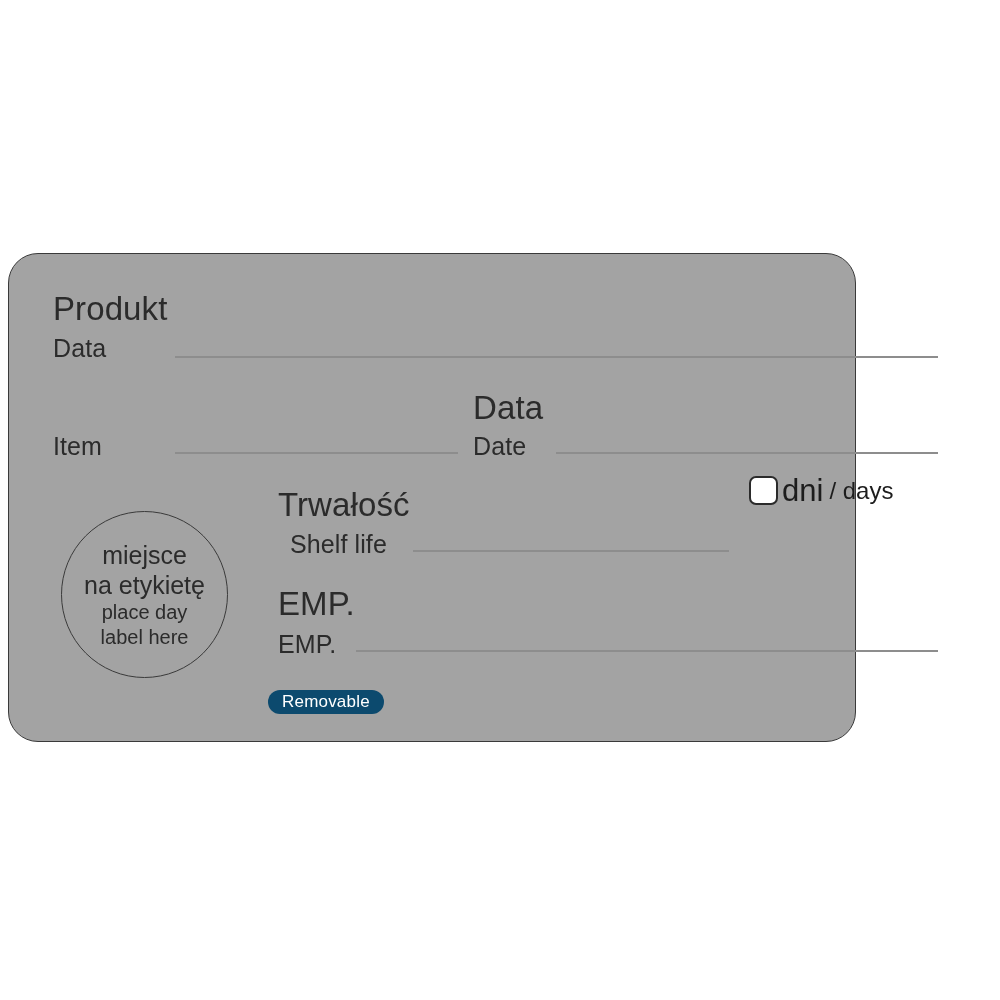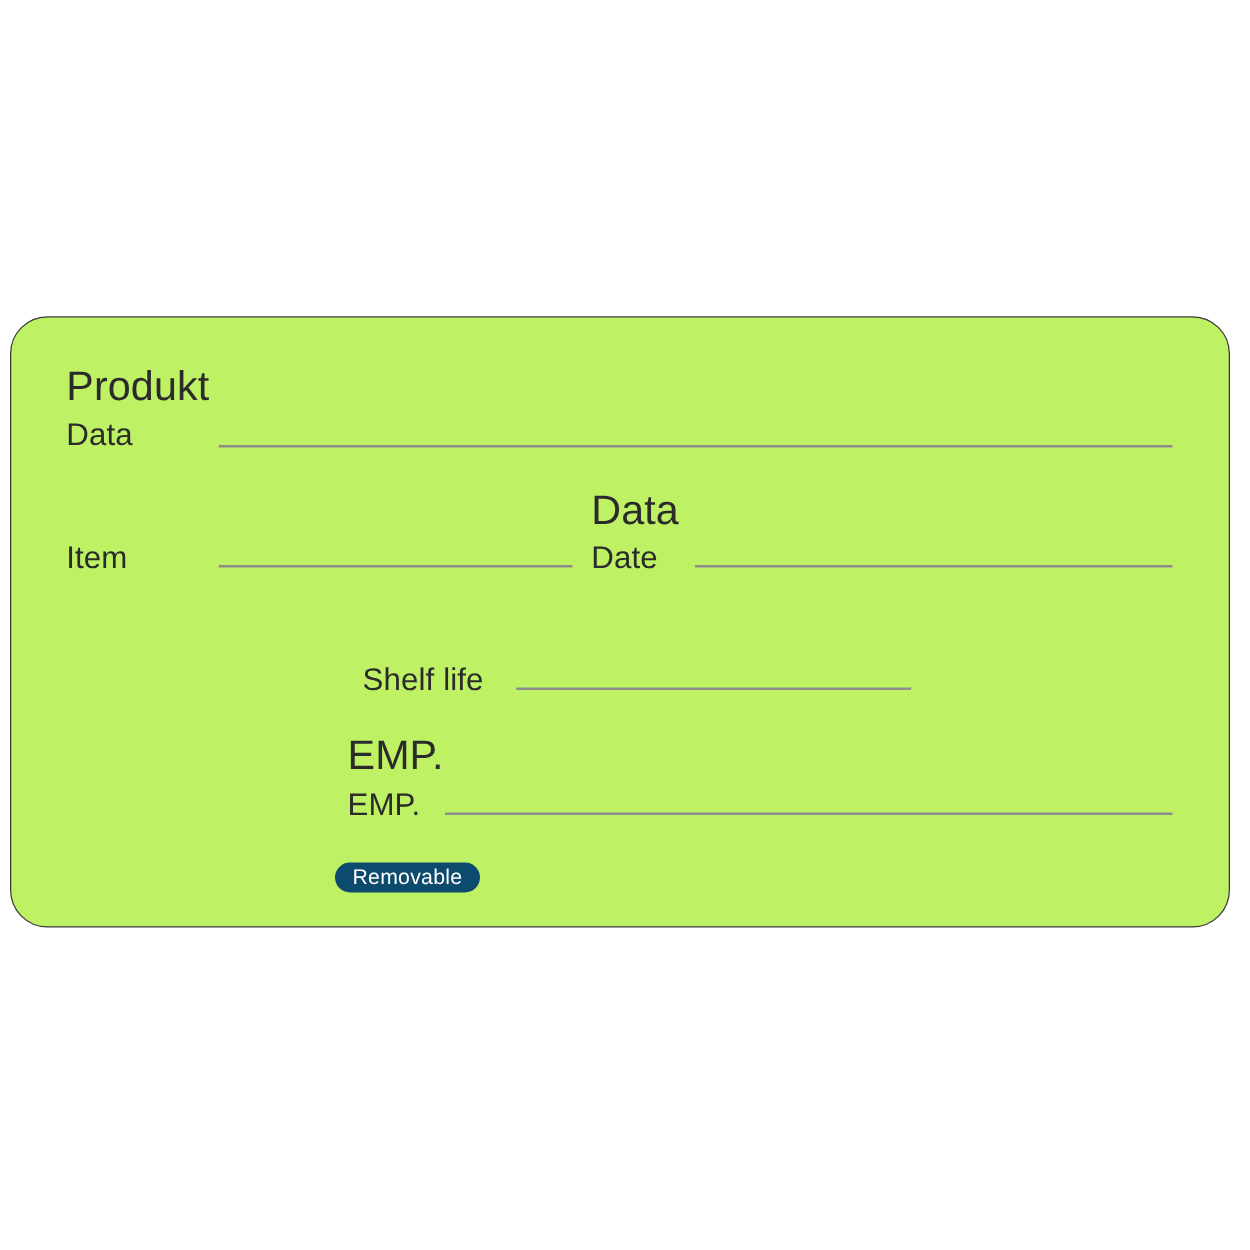--- a/index.html
+++ b/index.html
@@ -13,26 +13,26 @@
     position: relative;
     font-family: "Liberation Sans", sans-serif;
     overflow: hidden;
   }
 
   
   #label-card {
     position: absolute;
     left: 8px;
     top: 253px;
-    width: 976px;
+    width: 848px;
     height: 489px;
     box-sizing: border-box;
     border: 1.6px solid #3a3a3a;
     border-radius: 30px;
-    background: #bef264;
+    background: #a3a3a3;
   }
 
   
   .pl {           
     position: absolute;
     font-size: 33px;
     line-height: 33px;
     color: #2b2b2b;
     white-space: nowrap;
     letter-spacing: .1px;
@@ -137,24 +137,36 @@
   <div class="en" style="left:44px; top:82px;">Data</div>
   <div class="rule" style="left:166px; top:102px; width:763px;"></div>
 
   <div class="en" style="left:44px; top:180px;">Item</div>
   <div class="rule" style="left:166px; top:198px; width:283px;"></div>
 
   <div class="pl" style="left:464px; top:137px;">Data</div>
   <div class="en" style="left:464px; top:180px;">Date</div>
   <div class="rule" style="left:547px; top:198px; width:382px;"></div>
 
+  <div id="place-label-circle">
+    <div class="big">miejsce</div>
+    <div class="big">na etykietę</div>
+    <div class="small">place day</div>
+    <div class="small">label here</div>
+  </div>
 
+  <div class="pl" style="left:269px; top:234px;">Trwałość</div>
   <div class="en" style="left:269px; top:278px;margin-left:12px;">Shelf life</div>
   <div class="rule" style="left:404px; top:296px; width:316px;"></div>
 
+  <div class="checkrow" style="left:740px; top:221px;">
+    <span class="checkbox"></span>
+    <span class="check-pl">dni</span>
+    <span class="check-en">/ days</span>
+  </div>
 
 
   <div class="pl" style="left:269px; top:333px;">EMP.</div>
   <div class="en" style="left:269px; top:378px;">EMP.</div>
   <div class="rule" style="left:347px; top:396px; width:582px;"></div>
 
 </div>
 
 <div id="removable-badge">Removable</div>
 

